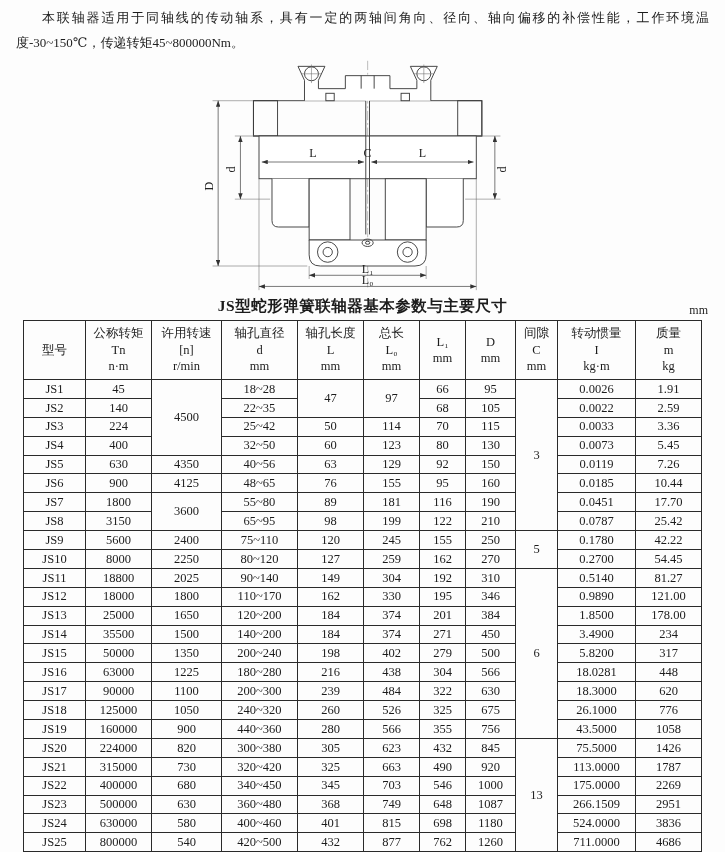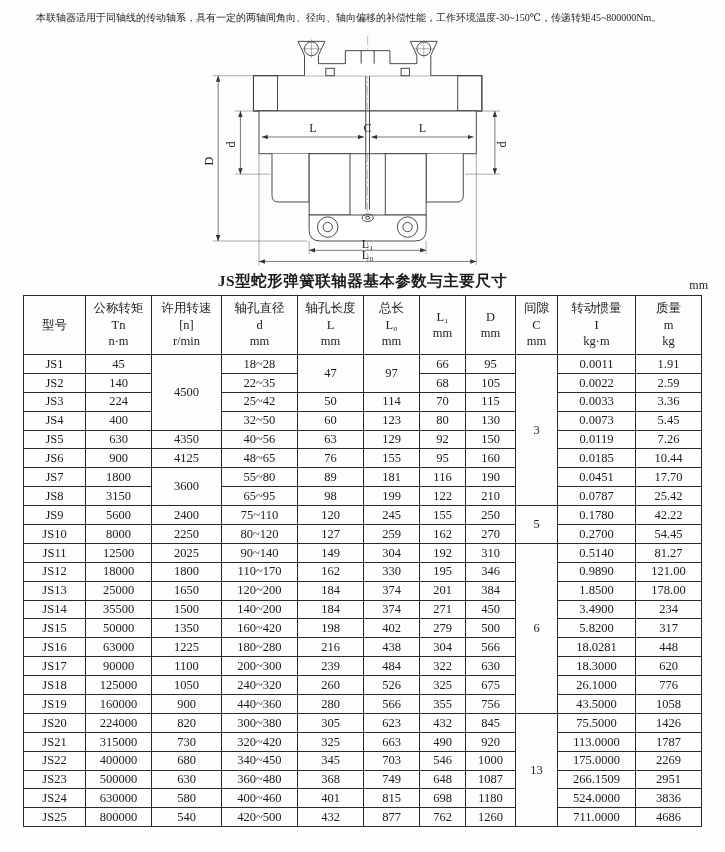--- a/index.html
+++ b/index.html
@@ -5,21 +5,21 @@
   html,body { margin:0; padding:0; }
   body {
     width:725px; height:852px; background:#fdfdfd; color:#1c1c1c;
     font-family:"Liberation Serif","DejaVu Serif",serif;
     overflow:hidden;
   }
   .page { padding:5px 14px 0 14px; }
 
   .intro {
     margin:0 2px; text-indent:2em; text-align:justify;
-    font-size:10px; line-height:25px;
+    font-size:13px; line-height:25px;
   }
 
   .diagram-wrap { text-align:center; margin:3px 0 0 0; }
   .diagram-wrap svg { display:inline-block; }
   .draw { stroke:#3a3a3a; stroke-width:1; fill:none; }
   .draw-f { stroke:#3a3a3a; stroke-width:1; fill:#ffffff; }
   .dim  { stroke:#4a4a4a; stroke-width:0.8; fill:none; }
   .ext  { stroke:#6a6a6a; stroke-width:0.6; fill:none; }
   .cl   { stroke:#8a8a8a; stroke-width:0.6; fill:none; stroke-dasharray:10 3 2 3; }
   .dimtext { font-family:"Liberation Serif","DejaVu Serif",serif; font-size:13px; fill:#222; }
@@ -209,21 +209,21 @@
         <tr>
           <td>JS1</td>
           <td>45</td>
           <td rowspan="4">4500</td>
           <td>18~28</td>
           <td rowspan="2">47</td>
           <td rowspan="2">97</td>
           <td>66</td>
           <td>95</td>
           <td rowspan="8">3</td>
-          <td>0.0011</td>
+          <td>0.0026</td>
           <td>1.91</td>
         </tr>
         <tr>
           <td>JS2</td>
           <td>140</td>
           <td>22~35</td>
           <td>68</td>
           <td>105</td>
           <td>0.0022</td>
           <td>2.59</td>
@@ -317,21 +317,21 @@
           <td>80~120</td>
           <td>127</td>
           <td>259</td>
           <td>162</td>
           <td>270</td>
           <td>0.2700</td>
           <td>54.45</td>
         </tr>
         <tr>
           <td>JS11</td>
-          <td>12500</td>
+          <td>18800</td>
           <td>2025</td>
           <td>90~140</td>
           <td>149</td>
           <td>304</td>
           <td>192</td>
           <td>310</td>
           <td rowspan="9">6</td>
           <td>0.5140</td>
           <td>81.27</td>
         </tr>
@@ -368,21 +368,21 @@
           <td>374</td>
           <td>271</td>
           <td>450</td>
           <td>3.4900</td>
           <td>234</td>
         </tr>
         <tr>
           <td>JS15</td>
           <td>50000</td>
           <td>1350</td>
-          <td>160~420</td>
+          <td>200~240</td>
           <td>198</td>
           <td>402</td>
           <td>279</td>
           <td>500</td>
           <td>5.8200</td>
           <td>317</td>
         </tr>
         <tr>
           <td>JS16</td>
           <td>63000</td>

